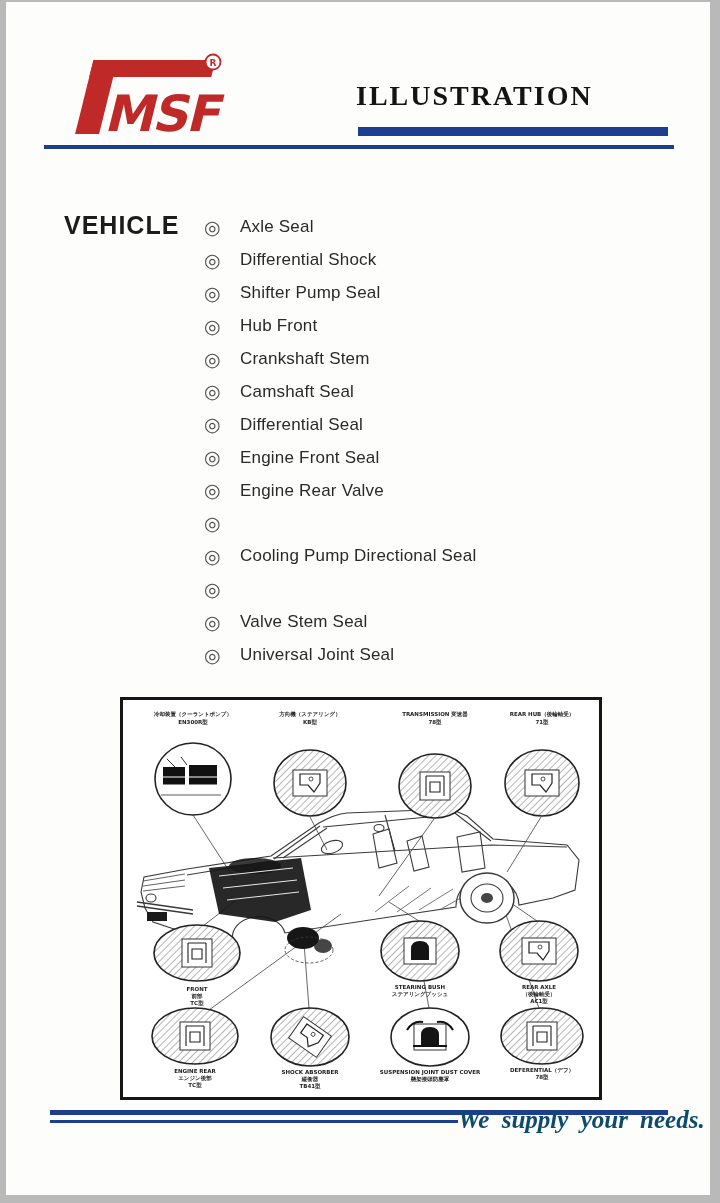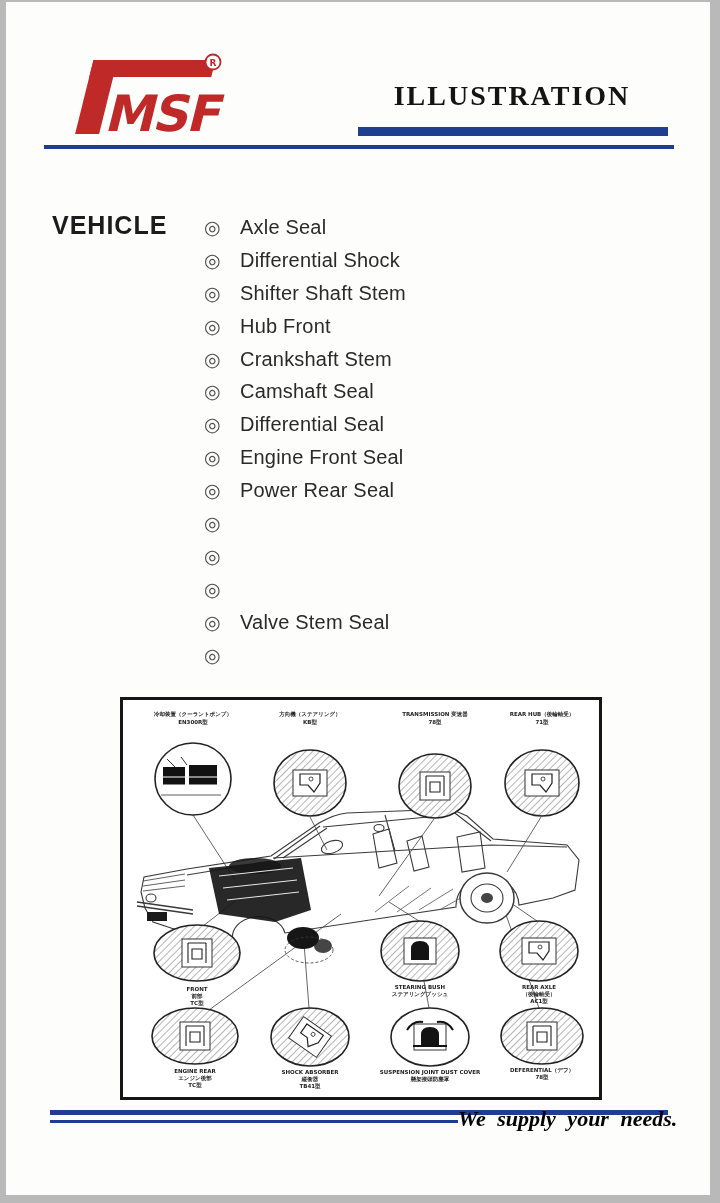--- a/index.html
+++ b/index.html
@@ -2,46 +2,46 @@
 <html><head>
 <meta charset="utf-8">
 <style>
   html,body{margin:0;padding:0;}
   body{background:#c2c2c2;font-family:"Liberation Sans",sans-serif;}
   .page{position:relative;width:720px;height:1203px;background:#b9b9b9;overflow:hidden;}
   .paper{position:absolute;left:6px;top:2px;right:10px;bottom:8px;background:#fdfdfc;}
 
   
   .logo{position:absolute;left:56px;top:48px;width:175px;height:98px;}
-  .page-title{position:absolute;left:356px;top:80px;width:312px;text-align:center;
+  .page-title{position:absolute;left:356px;top:80px;width:312px;text-align:left;
     font-family:"Liberation Serif",serif;font-weight:bold;font-size:28px;
     letter-spacing:2px;color:#141414;white-space:nowrap;}
   .bar-thick{position:absolute;left:358px;top:127px;width:310px;height:9px;background:#1e3e8f;}
   .rule-header{position:absolute;left:44px;top:145px;width:630px;height:4px;background:#1e3e8f;}
 
   
-  .vehicle-heading{position:absolute;left:52px;top:211px;font-size:25px;font-weight:bold;
+  .vehicle-heading{position:absolute;left:64px;top:211px;font-size:25px;font-weight:bold;
     letter-spacing:1px;color:#1c1c1c;}
   .seal-list{position:absolute;left:204px;top:211px;margin:0;padding:0;list-style:none;}
   .seal-list li{display:flex;align-items:center;height:32.9px;}
   .bullet{width:36px;font-size:19px;color:#4d4d4d;line-height:1;}
-  .item-label{font-size:20px;color:#2a2a2a;letter-spacing:0.2px;}
+  .item-label{font-size:17px;color:#2a2a2a;letter-spacing:0.2px;}
 
   
   .figure{position:absolute;left:120px;top:697px;width:482px;height:403px;
     border:3px solid #161616;box-sizing:border-box;background:#fff;}
   .figure svg{display:block;width:100%;height:100%;}
   .lbl{font-family:"DejaVu Sans",sans-serif;font-size:5.5px;font-weight:700;fill:#222;}
 
   
   .footer-line1{position:absolute;left:50px;top:1110px;width:618px;height:5px;background:#1e3e8f;}
   .footer-line2{position:absolute;left:50px;top:1120px;width:408px;height:3px;background:#1e3e8f;}
   .slogan{position:absolute;left:458px;top:1106px;width:212px;text-align:right;
     font-family:"Liberation Serif",serif;font-style:italic;font-weight:bold;
-    font-size:22px;color:#000000;word-spacing:6px;white-space:nowrap;}
+    font-size:25px;color:#0c4a6e;word-spacing:6px;white-space:nowrap;}
 </style>
 </head>
 <body>
 
 <div class="page">
   <div class="paper"></div>
 
   <div class="logo">
     <svg viewBox="0 0 175 98">
       <g transform="translate(26,2) skewX(-14)">
@@ -64,21 +64,21 @@
     <li>
         <span class="bullet">◎</span>
         <span class="item-label">Axle Seal</span>
       </li>
     <li>
         <span class="bullet">◎</span>
         <span class="item-label">Differential Shock</span>
       </li>
     <li>
         <span class="bullet">◎</span>
-        <span class="item-label">Shifter Shaft Stem</span>
+        <span class="item-label">Shifter Pump Seal</span>
       </li>
     <li>
         <span class="bullet">◎</span>
         <span class="item-label">Hub Front</span>
       </li>
     <li>
         <span class="bullet">◎</span>
         <span class="item-label">Crankshaft Stem</span>
       </li>
     <li>
@@ -88,37 +88,39 @@
     <li>
         <span class="bullet">◎</span>
         <span class="item-label">Differential Seal</span>
       </li>
     <li>
         <span class="bullet">◎</span>
         <span class="item-label">Engine Front Seal</span>
       </li>
     <li>
         <span class="bullet">◎</span>
-        <span class="item-label">Power Rear Seal</span>
-      </li>
-    <li>
-        <span class="bullet">◎</span>
-      </li>
-    <li>
-        <span class="bullet">◎</span>
+        <span class="item-label">Engine Rear Valve</span>
+      </li>
+    <li>
+        <span class="bullet">◎</span>
+      </li>
+    <li>
+        <span class="bullet">◎</span>
+        <span class="item-label">Cooling Pump Directional Seal</span>
       </li>
     <li>
         <span class="bullet">◎</span>
       </li>
     <li>
         <span class="bullet">◎</span>
         <span class="item-label">Valve Stem Seal</span>
       </li>
     <li>
         <span class="bullet">◎</span>
+        <span class="item-label">Universal Joint Seal</span>
       </li>
   </ul>
 
   <div class="figure">
     <svg viewBox="0 0 476 397">
       <defs>
         <pattern id="hx" patternUnits="userSpaceOnUse" width="5" height="5" patternTransform="rotate(45)">
           <rect width="5" height="5" fill="#fff"></rect>
           <line x1="0" y1="0" x2="0" y2="5" stroke="#8d8d8d" stroke-width="1.3"></line>
         </pattern>

